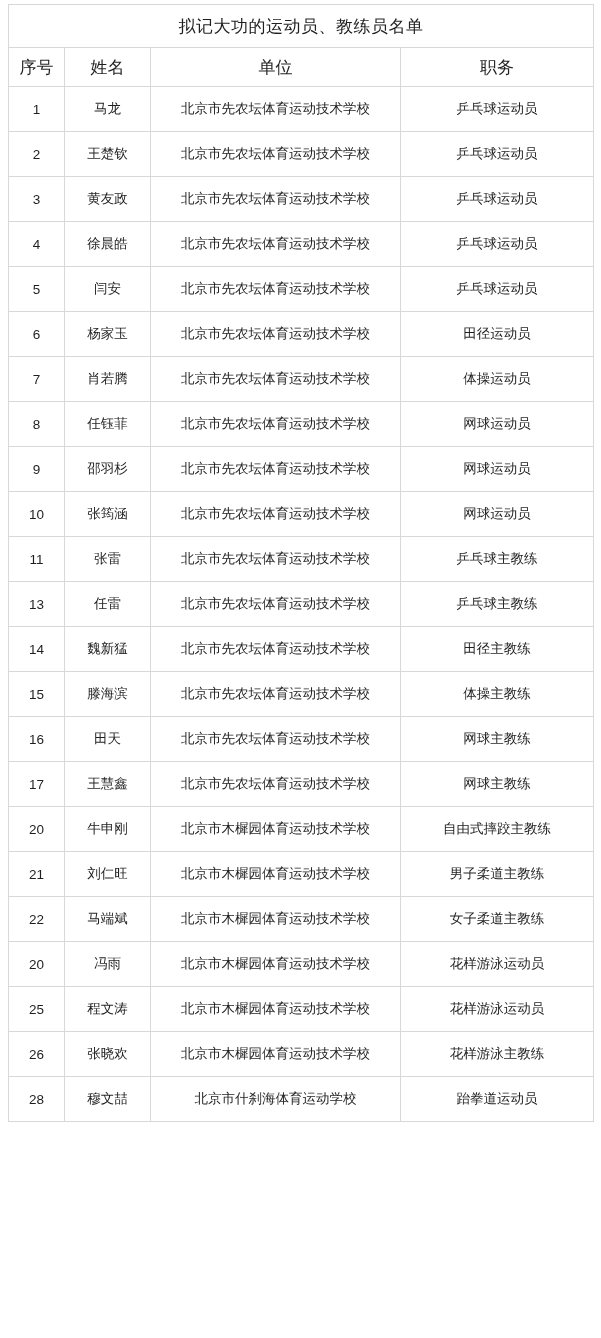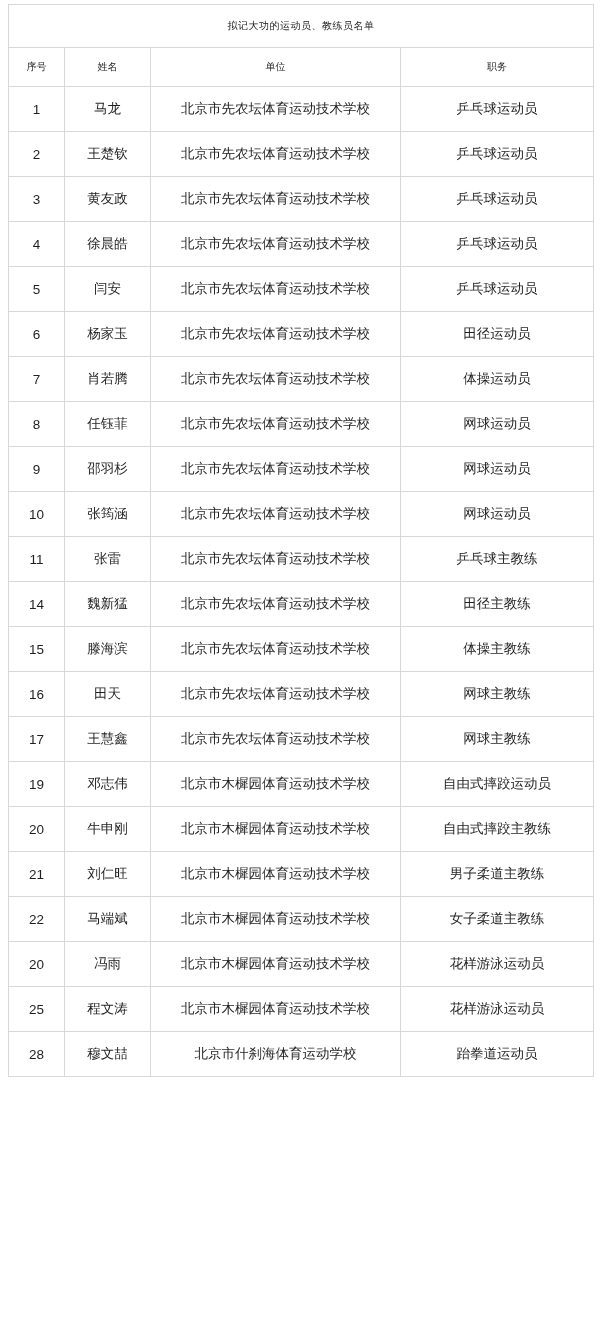--- a/index.html
+++ b/index.html
@@ -27,29 +27,29 @@
   }
   table.roster td, table.roster th {
     border: 1px solid #d8d8d8;
     text-align: center;
     vertical-align: middle;
     font-weight: normal;
     color: #1f1f1f;
   }
   .title-cell {
     height: 40px;
-    font-size: 10px;
+    font-size: 17px;
     font-weight: bold;
     letter-spacing: 0.5px;
     color: #111111;
     margin-left: 46px;
   }
   thead td {
     height: 36px;
-    font-size: 10px;
+    font-size: 17px;
     font-weight: bold;
     color: #111111;
   }
   tbody td {
     height: 42px;
     font-size: 13.5px;
   }
   .col-idx { width: 56px; }
   .col-name { width: 86px; }
   .col-unit { width: 250px; }
@@ -138,20 +138,26 @@
           <td>北京市先农坛体育运动技术学校</td>
           <td>网球运动员</td>
         </tr>
         <tr>
           <td>11</td>
           <td>张雷</td>
           <td>北京市先农坛体育运动技术学校</td>
           <td>乒乓球主教练</td>
         </tr>
         <tr>
+          <td>13</td>
+          <td>任雷</td>
+          <td>北京市先农坛体育运动技术学校</td>
+          <td>乒乓球主教练</td>
+        </tr>
+        <tr>
           <td>14</td>
           <td>魏新猛</td>
           <td>北京市先农坛体育运动技术学校</td>
           <td>田径主教练</td>
         </tr>
         <tr>
           <td>15</td>
           <td>滕海滨</td>
           <td>北京市先农坛体育运动技术学校</td>
           <td>体操主教练</td>
@@ -162,26 +168,20 @@
           <td>北京市先农坛体育运动技术学校</td>
           <td>网球主教练</td>
         </tr>
         <tr>
           <td>17</td>
           <td>王慧鑫</td>
           <td>北京市先农坛体育运动技术学校</td>
           <td>网球主教练</td>
         </tr>
         <tr>
-          <td>19</td>
-          <td>邓志伟</td>
-          <td>北京市木樨园体育运动技术学校</td>
-          <td>自由式摔跤运动员</td>
-        </tr>
-        <tr>
           <td>20</td>
           <td>牛申刚</td>
           <td>北京市木樨园体育运动技术学校</td>
           <td>自由式摔跤主教练</td>
         </tr>
         <tr>
           <td>21</td>
           <td>刘仁旺</td>
           <td>北京市木樨园体育运动技术学校</td>
           <td>男子柔道主教练</td>
@@ -196,20 +196,26 @@
           <td>20</td>
           <td>冯雨</td>
           <td>北京市木樨园体育运动技术学校</td>
           <td>花样游泳运动员</td>
         </tr>
         <tr>
           <td>25</td>
           <td>程文涛</td>
           <td>北京市木樨园体育运动技术学校</td>
           <td>花样游泳运动员</td>
+        </tr>
+        <tr>
+          <td>26</td>
+          <td>张晓欢</td>
+          <td>北京市木樨园体育运动技术学校</td>
+          <td>花样游泳主教练</td>
         </tr>
         <tr>
           <td>28</td>
           <td>穆文喆</td>
           <td>北京市什刹海体育运动学校</td>
           <td>跆拳道运动员</td>
         </tr>
       </tbody>
   </table>
 </div>

